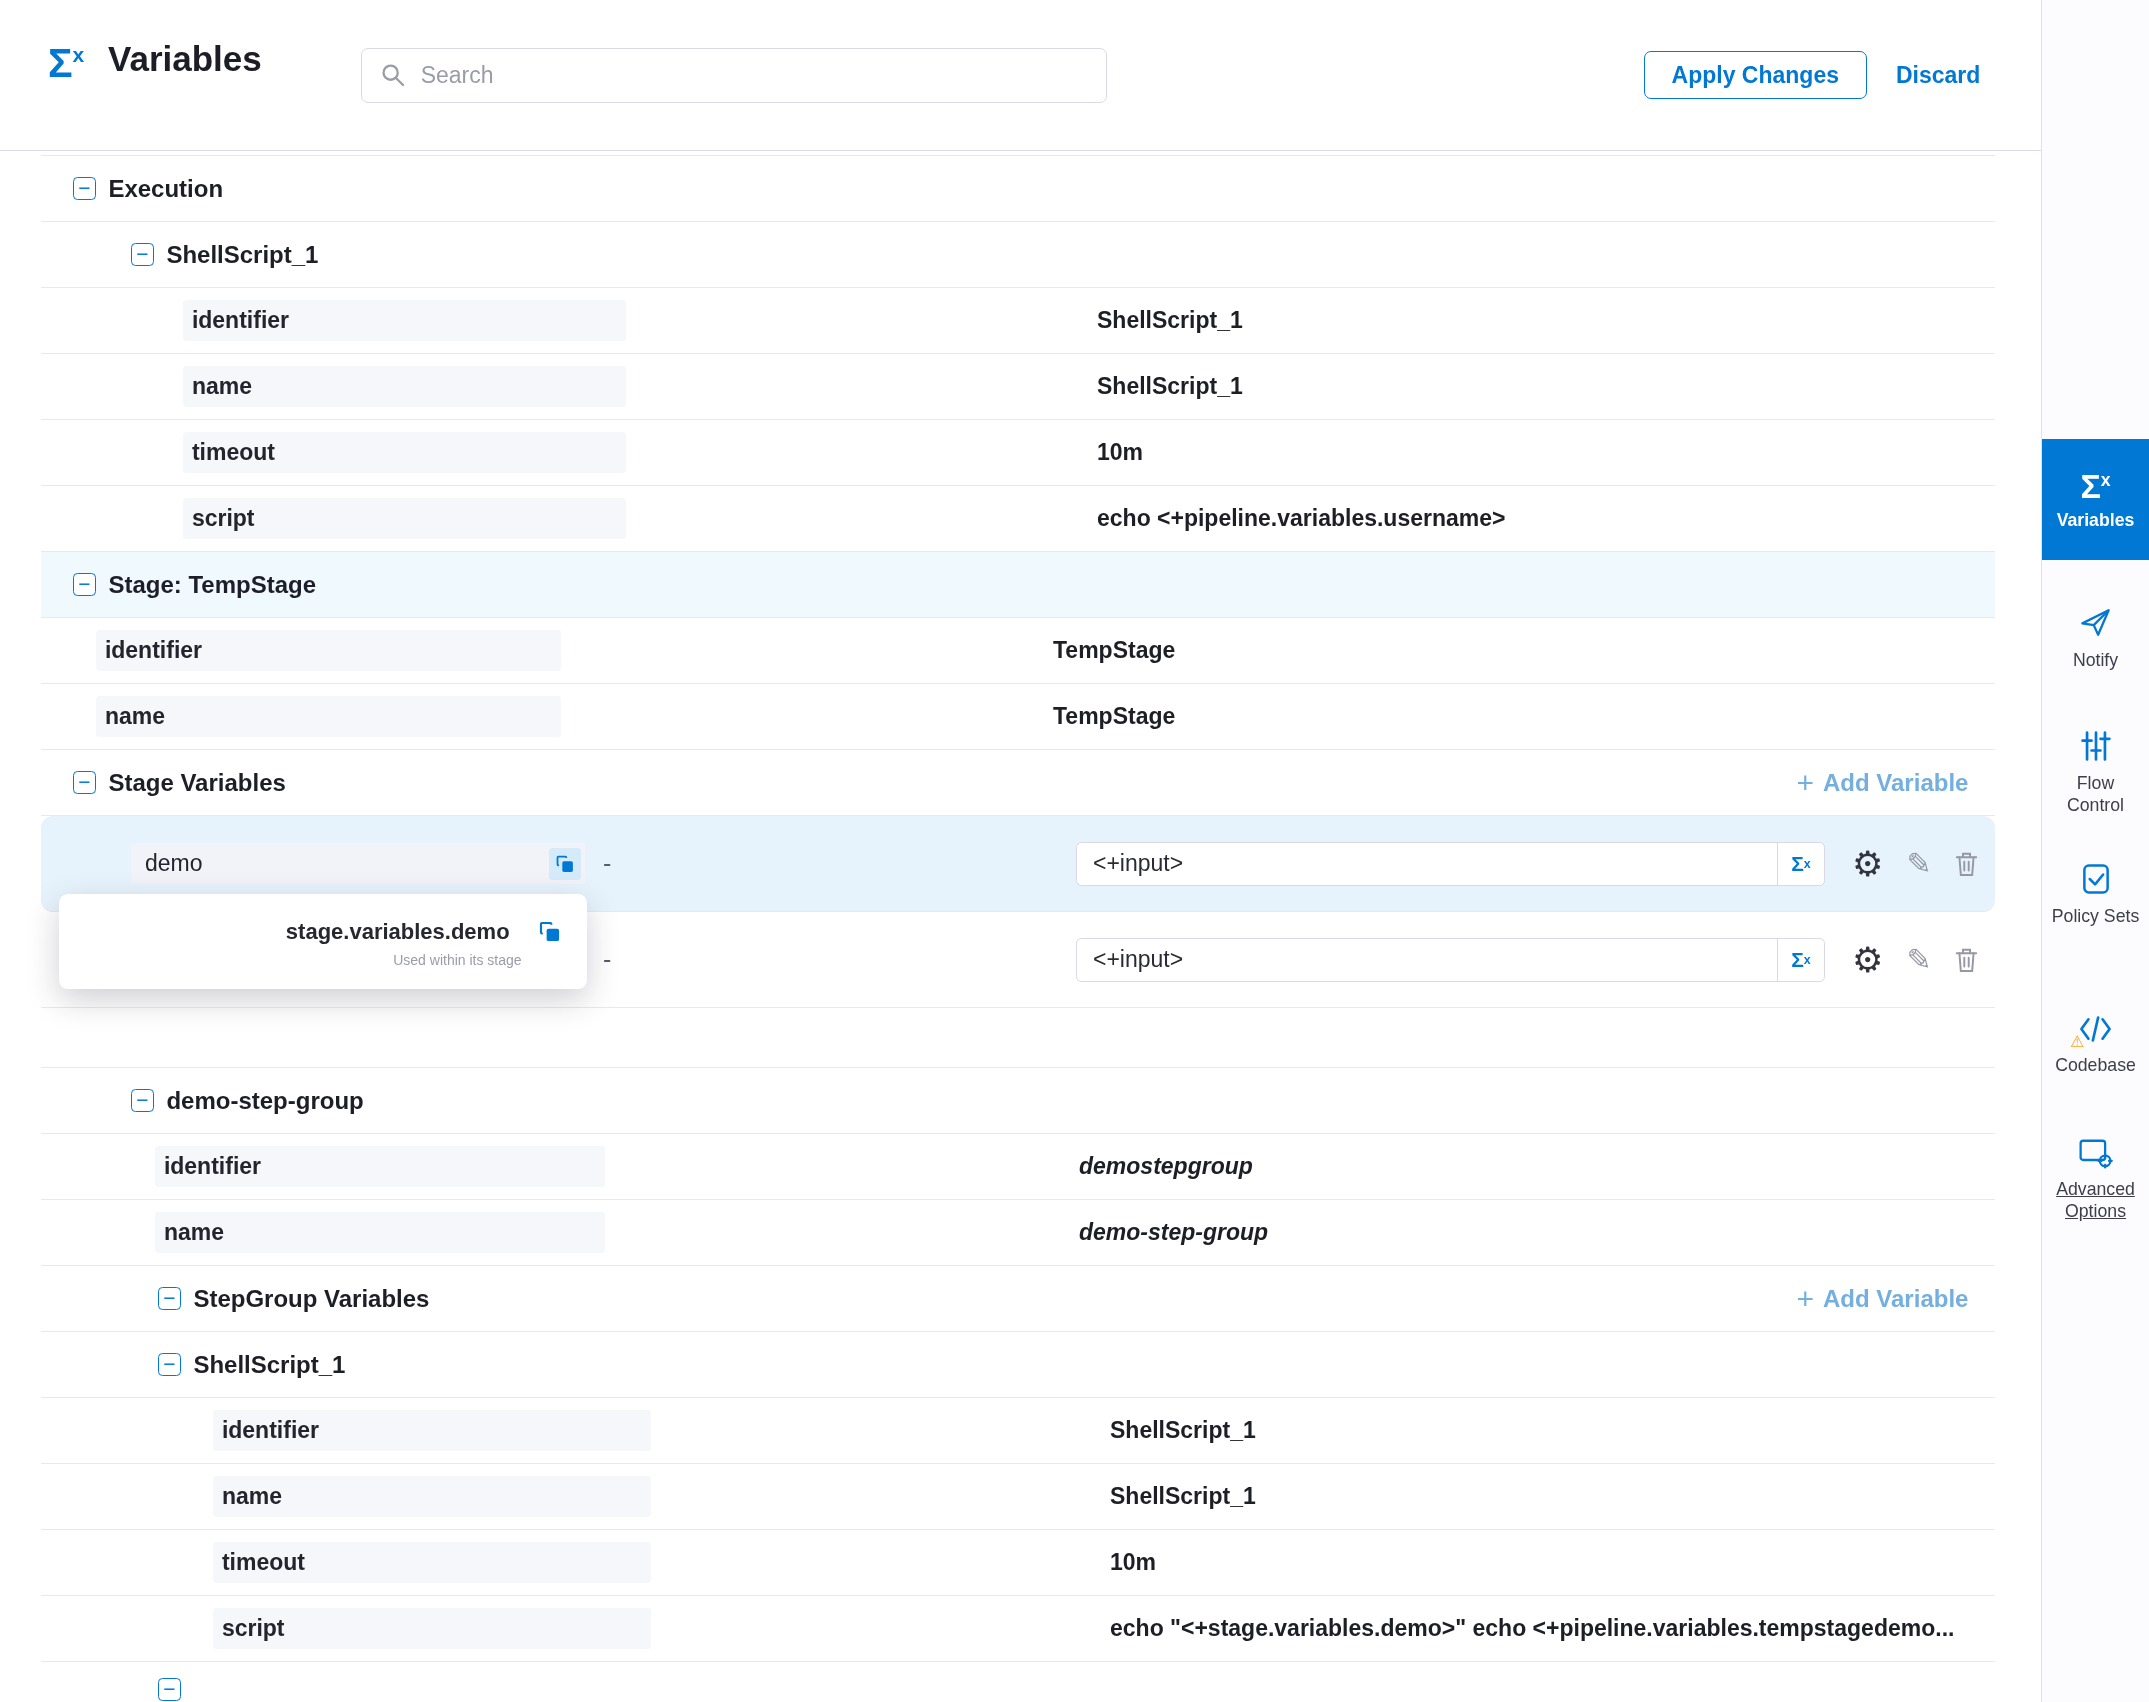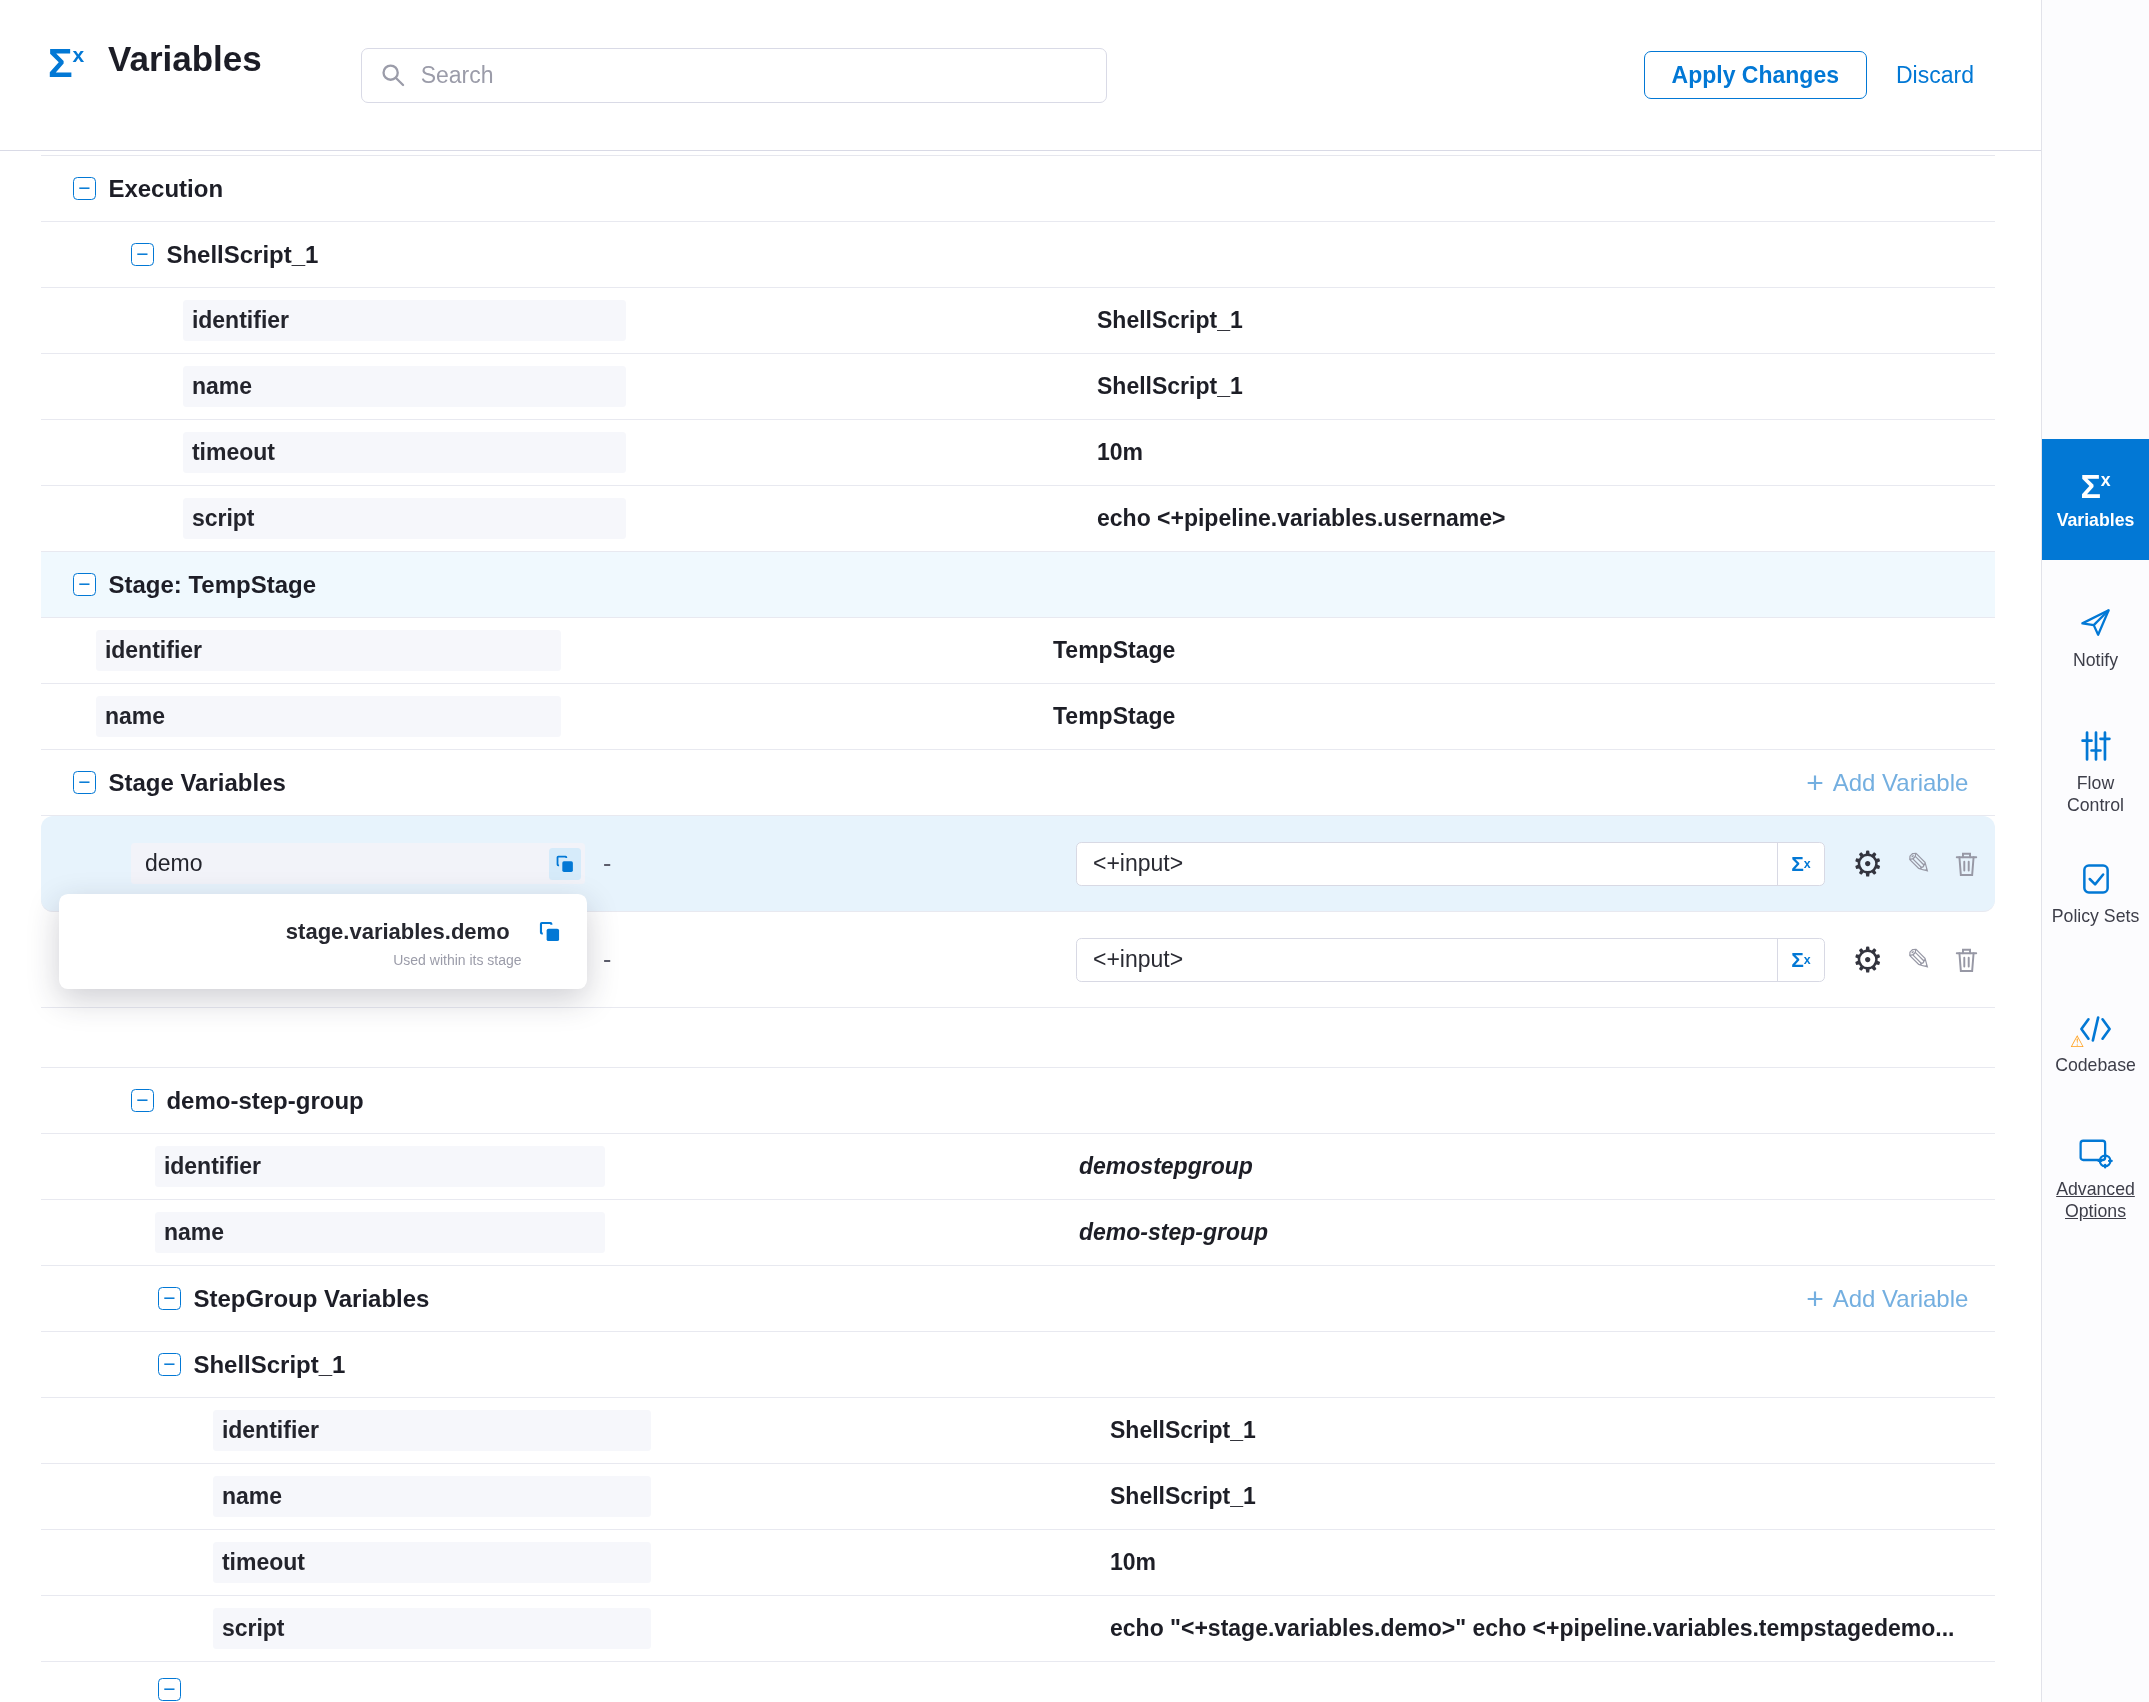--- a/index.html
+++ b/index.html
@@ -15,21 +15,21 @@
   .page-title{position:absolute;left:108px;top:39px;font-size:35px;font-weight:700;color:#1c1d26;margin:0;}
   .search{position:absolute;left:361px;top:48px;width:746px;height:55px;border:0.9px solid #d9dae6;
     border-radius:7px;background:#fff;display:flex;align-items:center;box-sizing:border-box;}
   .search svg{margin:0 12.4px 0 17.7px;flex:0 0 auto;}
   .search input{border:0;outline:0;background:transparent;flex:1;font-size:23px;color:#4a4b55;
     font-family:"Liberation Sans",sans-serif;}
   .search input::placeholder{color:#9b9ca9;}
   .apply-btn{position:absolute;left:1644px;top:51px;height:48px;padding:0 26.6px;background:#fff;
     border:1.8px solid #0278d5;border-radius:7px;color:#0278d5;font-size:23px;font-weight:700;
     font-family:"Liberation Sans",sans-serif;cursor:pointer;}
-  .discard-btn{position:absolute;left:1896px;top:62px;font-size:23px;font-weight:400;color:#0278d5;cursor:pointer;}
+  .discard-btn{position:absolute;left:1896px;top:62px;font-size:23px;font-weight:700;color:#0278d5;cursor:pointer;}
 
   
   .content{position:absolute;left:0;top:151px;width:2041px;height:1552px;background:#fff;}
   .vtable{position:absolute;left:41px;top:4.4px;width:1954px;border-top:0.9px solid #e6e7ee;}
   .row{position:relative;height:66px;border-bottom:0.9px solid #e8e9f0;box-sizing:border-box;
     display:flex;align-items:center;background:transparent;}
   .row.vrow{height:96px;}
   .row.sp{height:60px;}
   .row.partial{height:32px;border-bottom:0;align-items:flex-start;}
   .row.partial .minus{margin-top:16px;}
@@ -45,21 +45,21 @@
   .kbox{position:absolute;height:41px;border-radius:3.5px;background:#f6f7fb;display:flex;align-items:center;
     padding-left:8.9px;box-sizing:border-box;font-size:23px;font-weight:700;color:#23242c;}
   .k-exec{left:142px;width:443px;}
   .k-stage{left:55px;width:465px;}
   .k-dsg{left:114px;width:450px;}
   .k-nss{left:172px;width:438px;}
   .val{position:absolute;font-size:23px;font-weight:600;color:#1d1e26;white-space:nowrap;}
   .v-exec{left:1056px;}  .v-stage{left:1012px;}  .v-dsg{left:1038px;font-style:italic;}  .v-nss{left:1069px;}
 
   .addvar{position:absolute;right:26.6px;display:flex;align-items:center;gap:8.9px;color:#74afe0;
-    font-size:24px;font-weight:400;cursor:pointer;}
+    font-size:24px;font-weight:700;cursor:pointer;}
   .addvar .plus{font-size:30px;line-height:1;font-weight:400;}
   .addvar .plus::before{content:"+";}
 
   
   .namebox{position:absolute;left:90px;width:454px;height:41px;background:#f2f3f9;border-radius:3.5px;
     display:flex;align-items:center;padding-left:14px;box-sizing:border-box;font-size:23px;color:#23242c;}
   .copychip{position:absolute;right:4.4px;top:50%;transform:translateY(-50%);width:32px;height:32px;
     background:#d6ebfa;border-radius:3.5px;display:flex;align-items:center;justify-content:center;color:#0278d5;cursor:pointer;}
   .dash{position:absolute;left:562px;font-size:25px;color:#5c5d6b;}
   .vinput{position:absolute;left:1035px;width:749px;height:44px;background:#fff;border:0.9px solid #d8d9e4;

